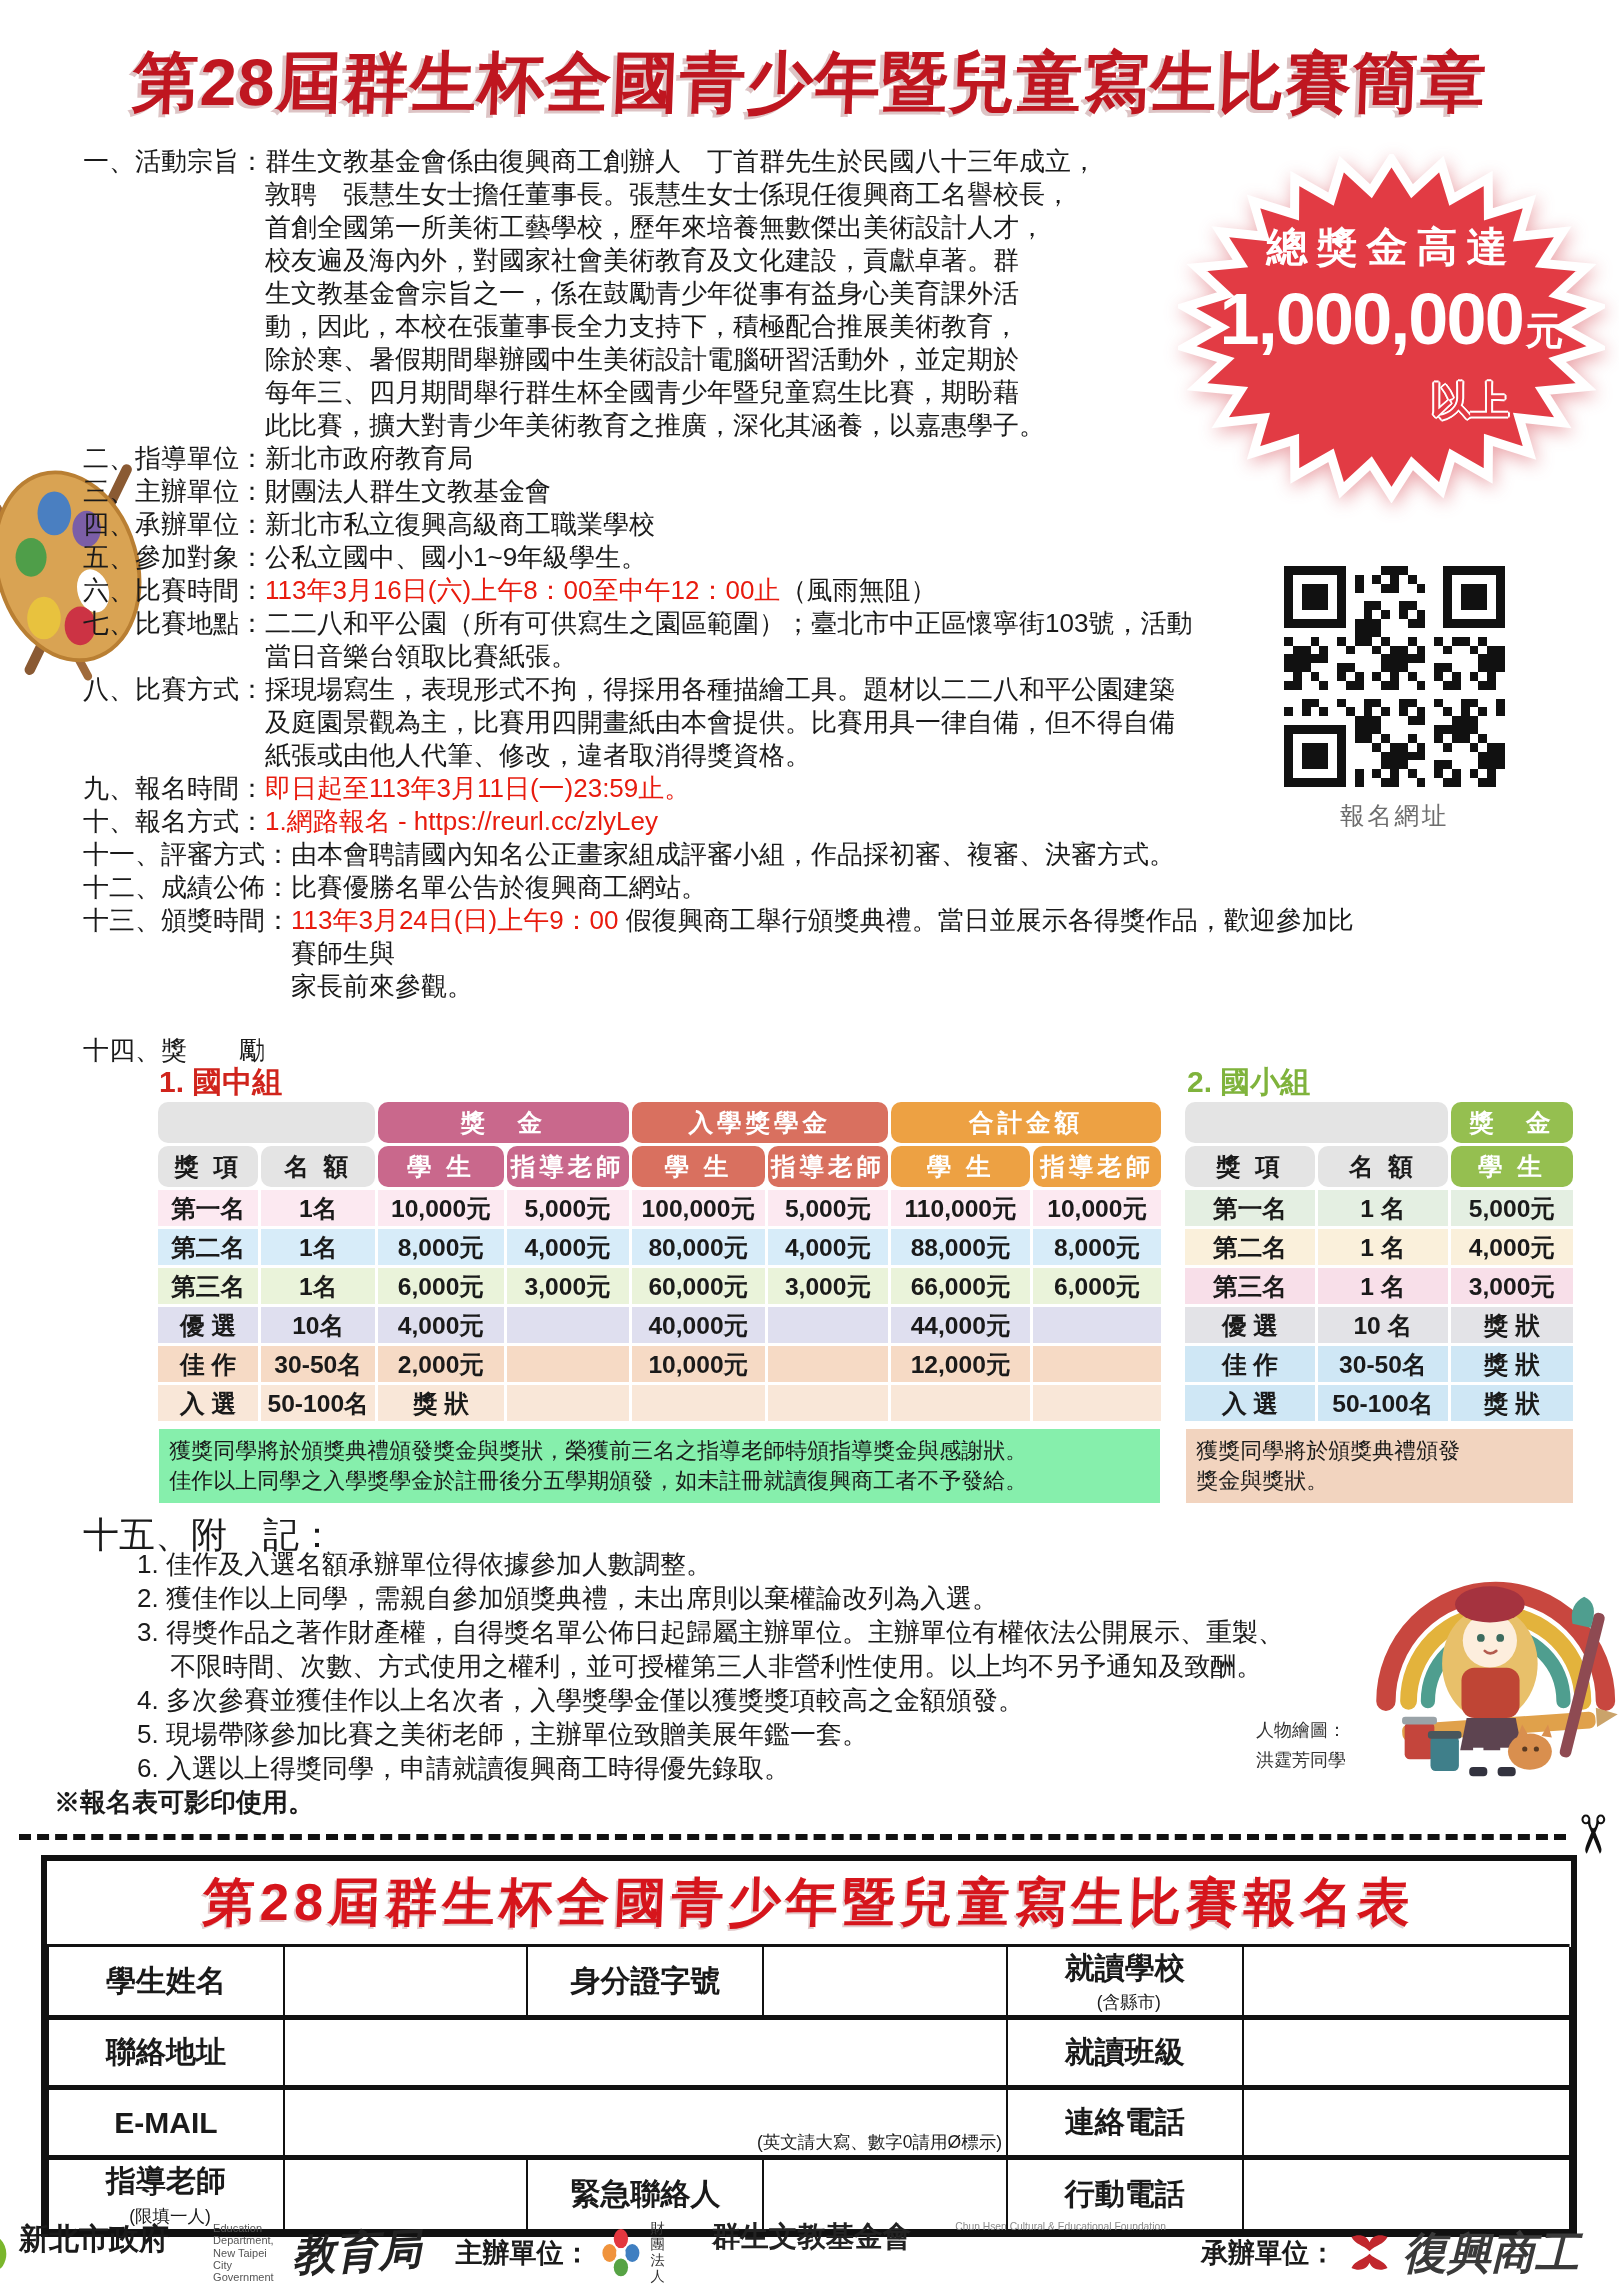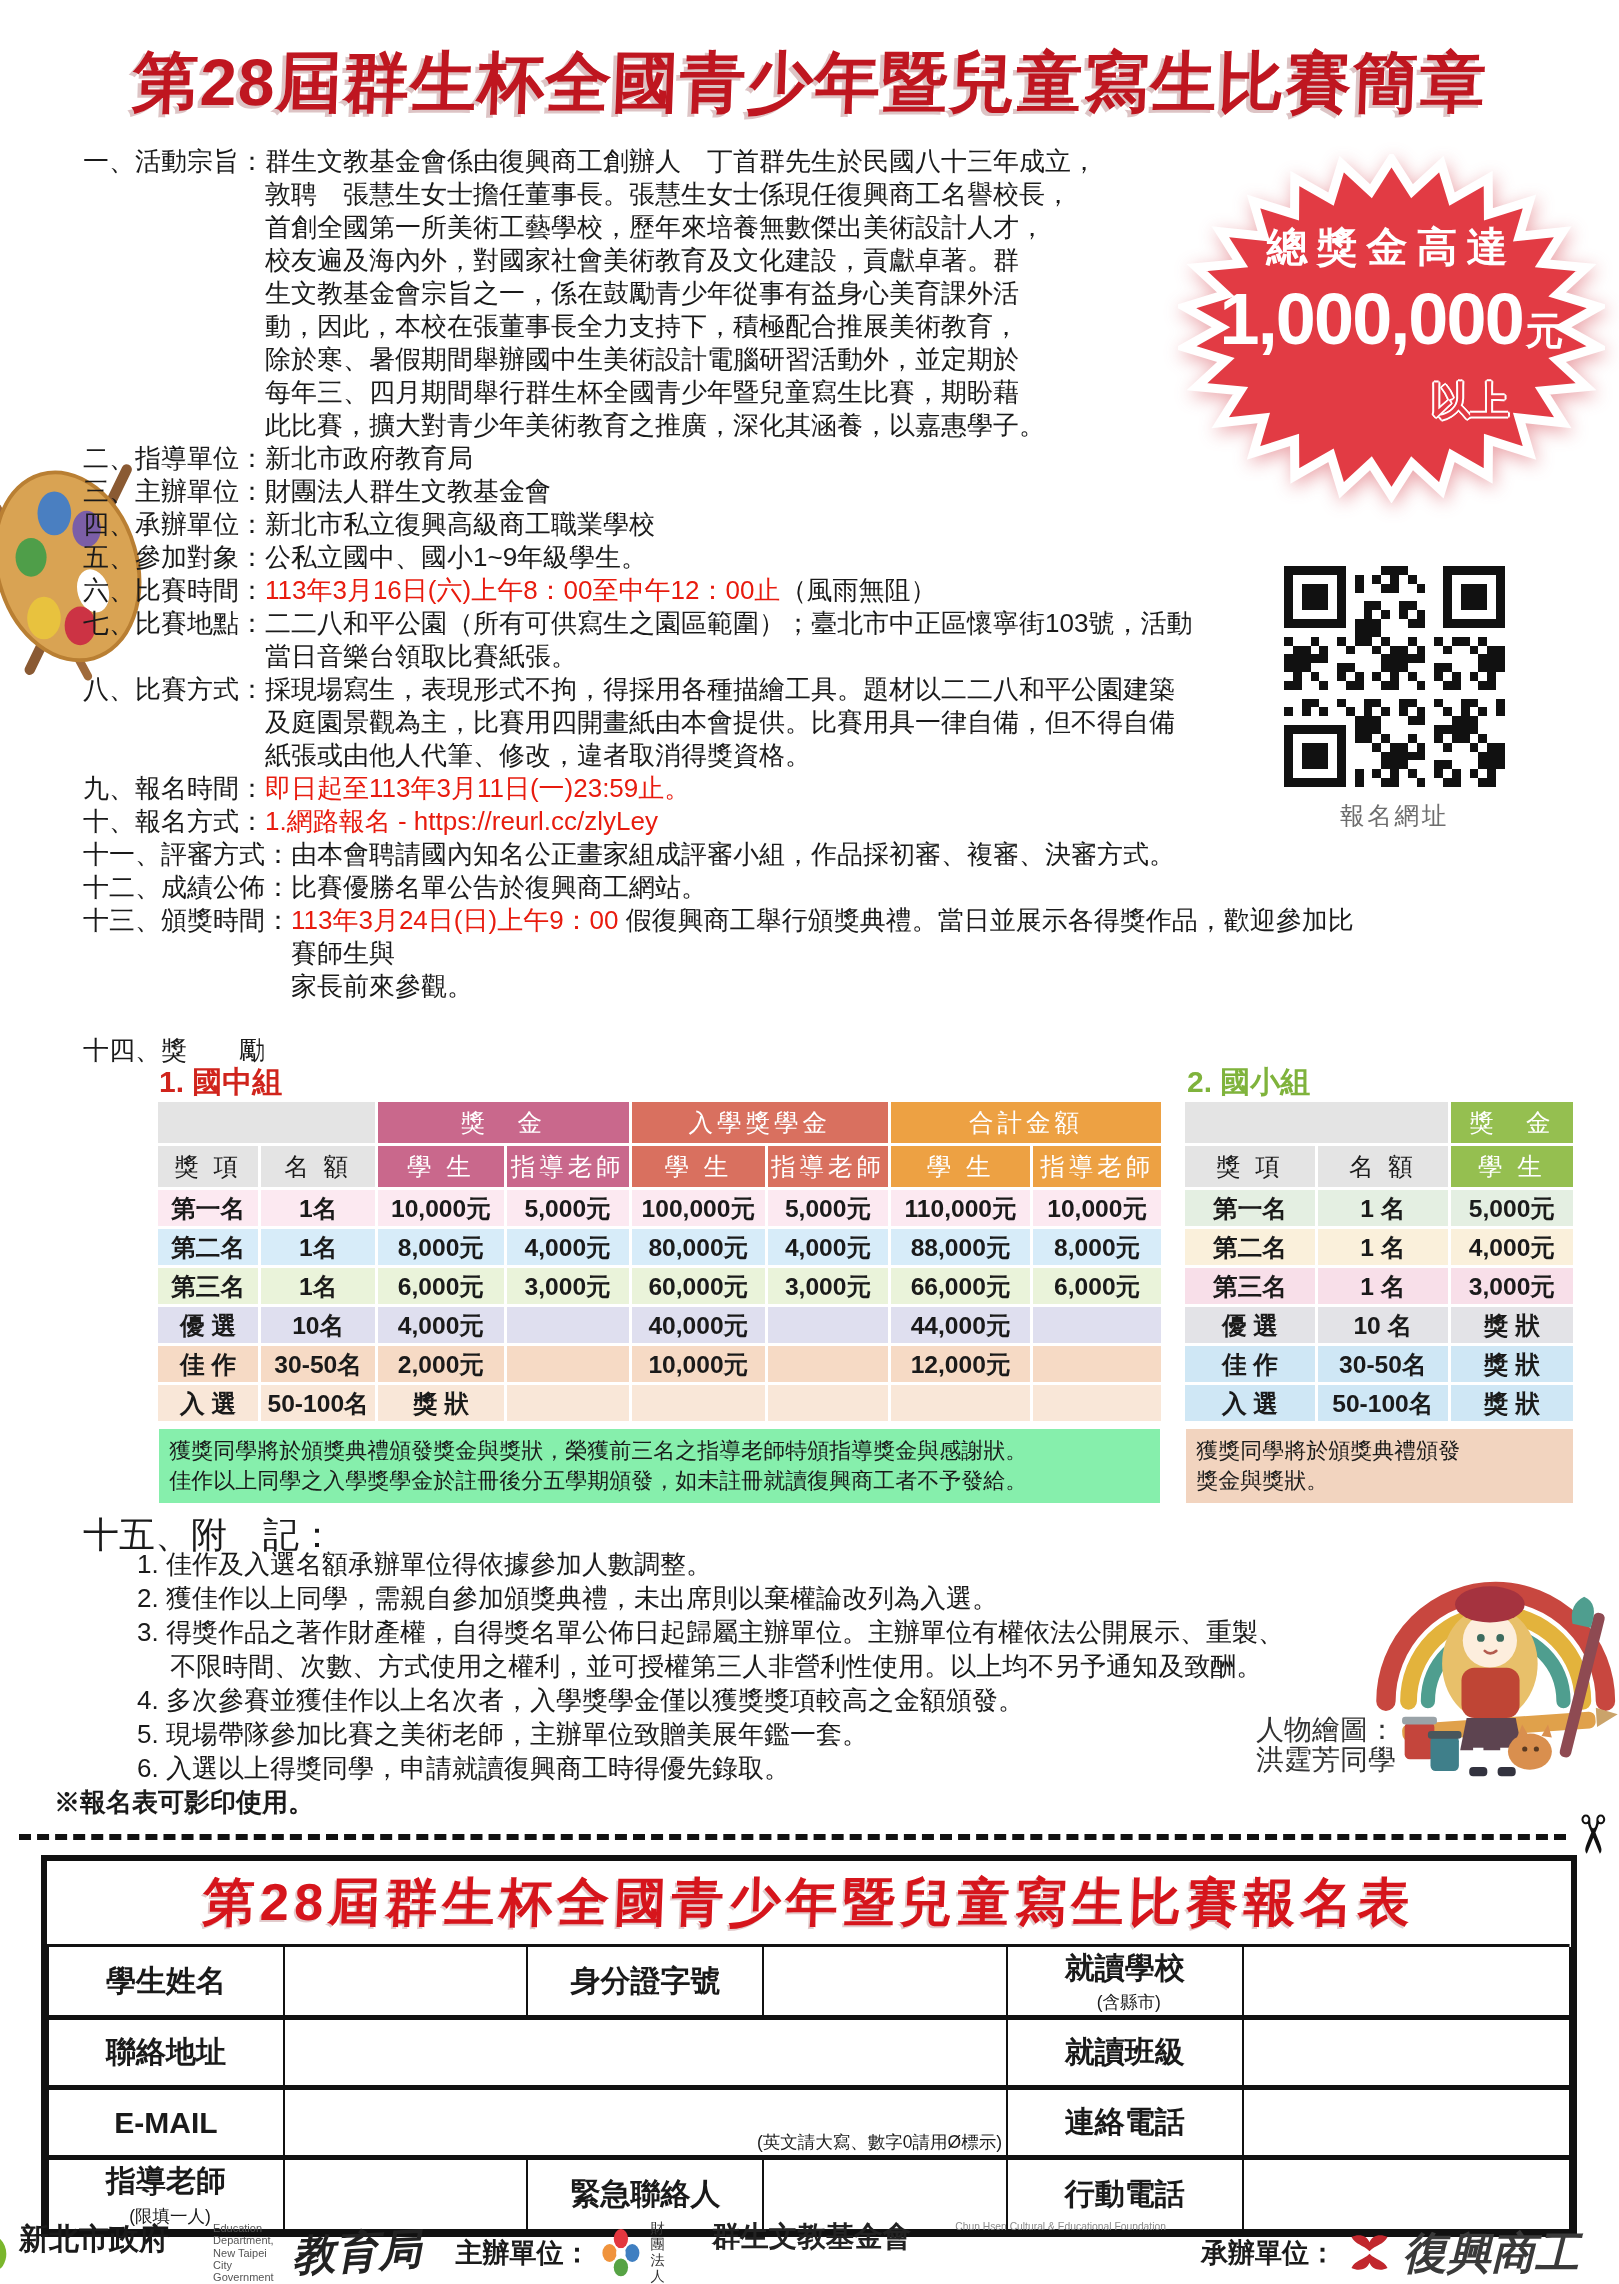--- a/index.html
+++ b/index.html
@@ -46,21 +46,21 @@
   .grp-label{position:absolute;font-size:30px;font-weight:800;}
   .grp-label.jr{left:159px;top:1062px;color:#d0241c;}
   .grp-label.el{left:1187px;top:1062px;color:#7fb33c;}
 
   
   table.awards{border-collapse:separate;border-spacing:3.9px;table-layout:fixed;}
   table.awards td{text-align:center;vertical-align:middle;font-size:24.6px;font-weight:600;
     overflow:hidden;white-space:nowrap;}
   .jt{position:absolute;left:155px;top:1099px;width:1009px;}
   .et{position:absolute;left:1182px;top:1099px;width:394px;}
-  tr.gh td,tr.sh td{height:39px;color:#fff;font-weight:400;letter-spacing:3.9px;}
+  tr.gh td,tr.sh td{height:39px;color:#fff;font-weight:700;letter-spacing:3.9px;border-radius:10px;}
   tr.dr td{height:34px;}
   .c-gray{background:#e4e4e4;color:#1a1a1a !important;}
   .c-pink{background:#c9688c;}
   .c-salmon{background:#d9705f;}
   .c-orange{background:#eda143;}
   .c-green{background:#95bf50;}
   .jr-r0 td{background:#fce9f1;}
   .jr-r1 td{background:#d7ecf9;}
   .jr-r2 td{background:#eaf3da;}
   .jr-r3 td{background:#dfdfef;}
@@ -75,21 +75,21 @@
   .tbl-note{position:absolute;font-size:22px;line-height:30px;white-space:pre-line;
     padding:6.5px 10.3px;box-sizing:border-box;}
   .tbl-note.jr{left:159px;top:1429px;width:1001px;height:74px;background:#86efac;}
   .tbl-note.el{left:1186px;top:1429px;width:387px;height:74px;background:#f2d4bf;}
 
   
   .notes-h{position:absolute;left:83px;top:1511px;font-size:36px;}
   .notes-body{position:absolute;left:137px;top:1547px;width:1280px;font-size:26px;line-height:34px;white-space:pre-line;}
 
   
-  .credit{position:absolute;left:1256px;top:1715px;font-size:28px;line-height:30px;color:#333;white-space:pre-line;}
+  .credit{position:absolute;left:1256px;top:1715px;font-size:18px;line-height:30px;color:#333;white-space:pre-line;}
   .girl{position:absolute;left:1363px;top:1514px;width:257px;height:266px;}
 
   
   .copy-note{position:absolute;left:54px;top:1785px;font-size:26px;font-weight:600;}
   .cutline{position:absolute;left:19.4px;top:1834px;width:1547px;border-top:6.5px dashed #111;}
   .scissors{position:absolute;left:1570px;top:1804px;font-size:53px;color:#111;
     transform:rotate(90deg);display:inline-block;}
 
   
   .form{position:absolute;left:41px;top:1855px;width:1536px;border:6.5px solid #111;background:#fff;box-sizing:border-box;}

